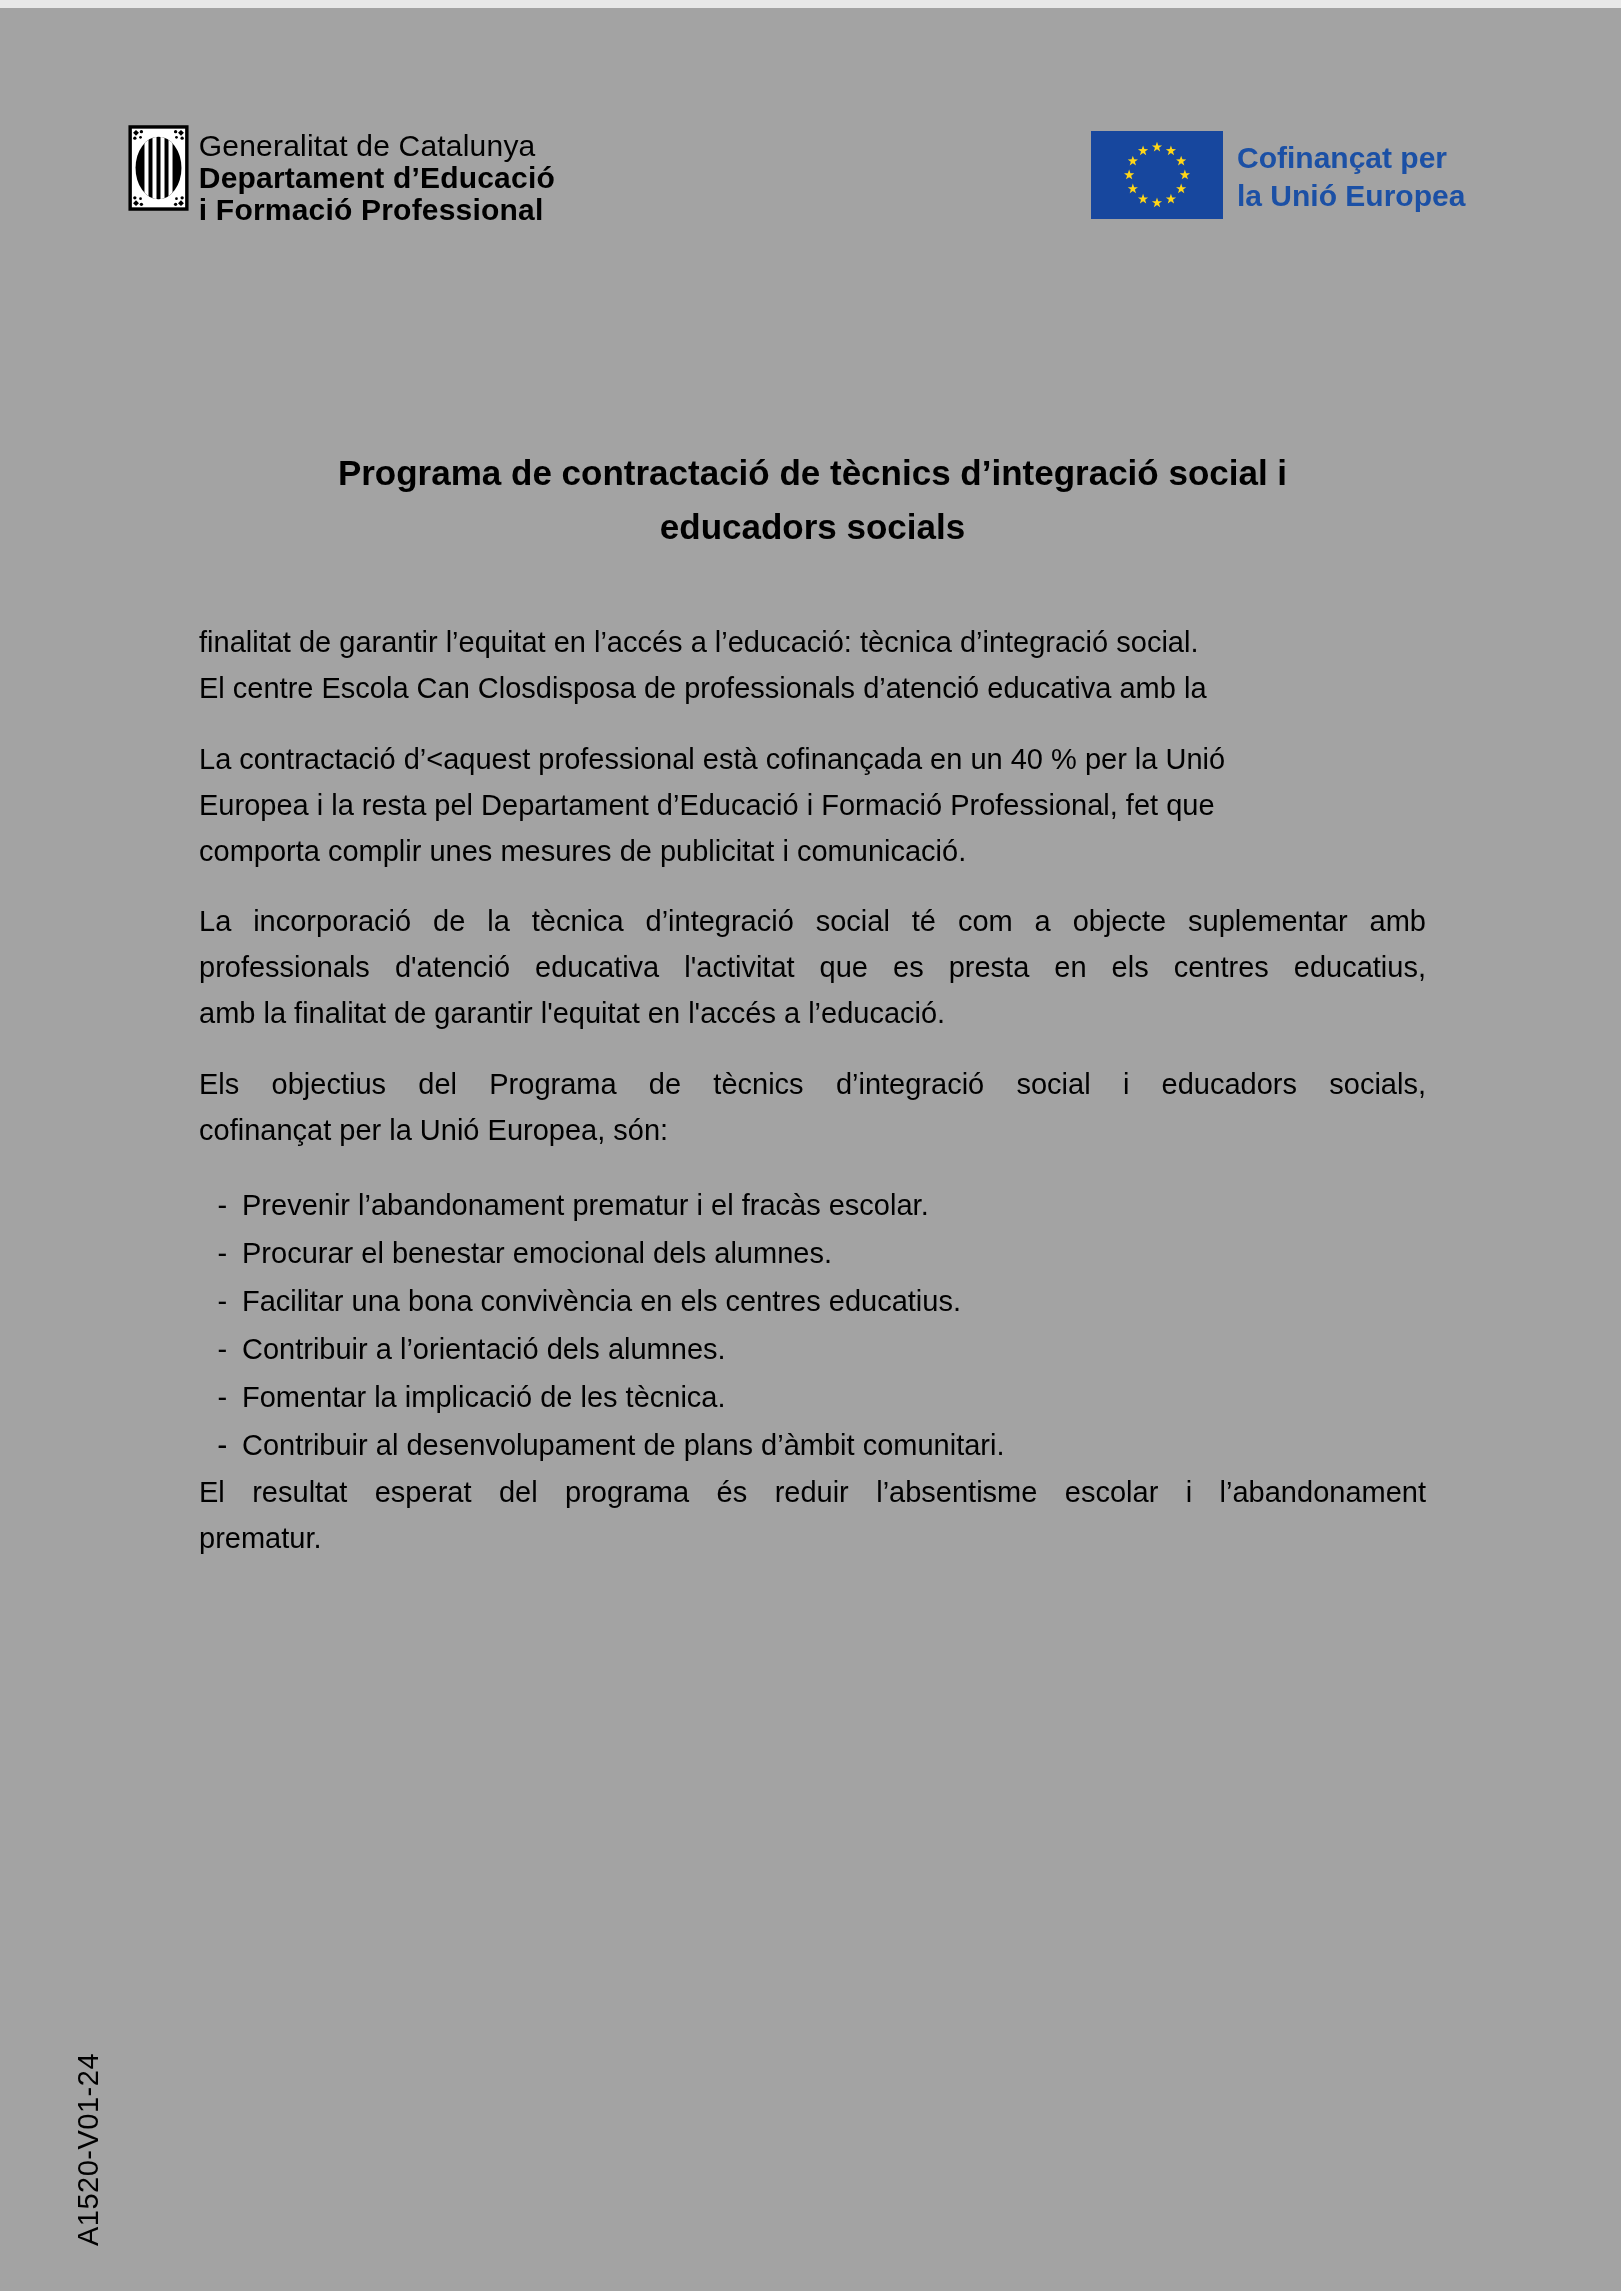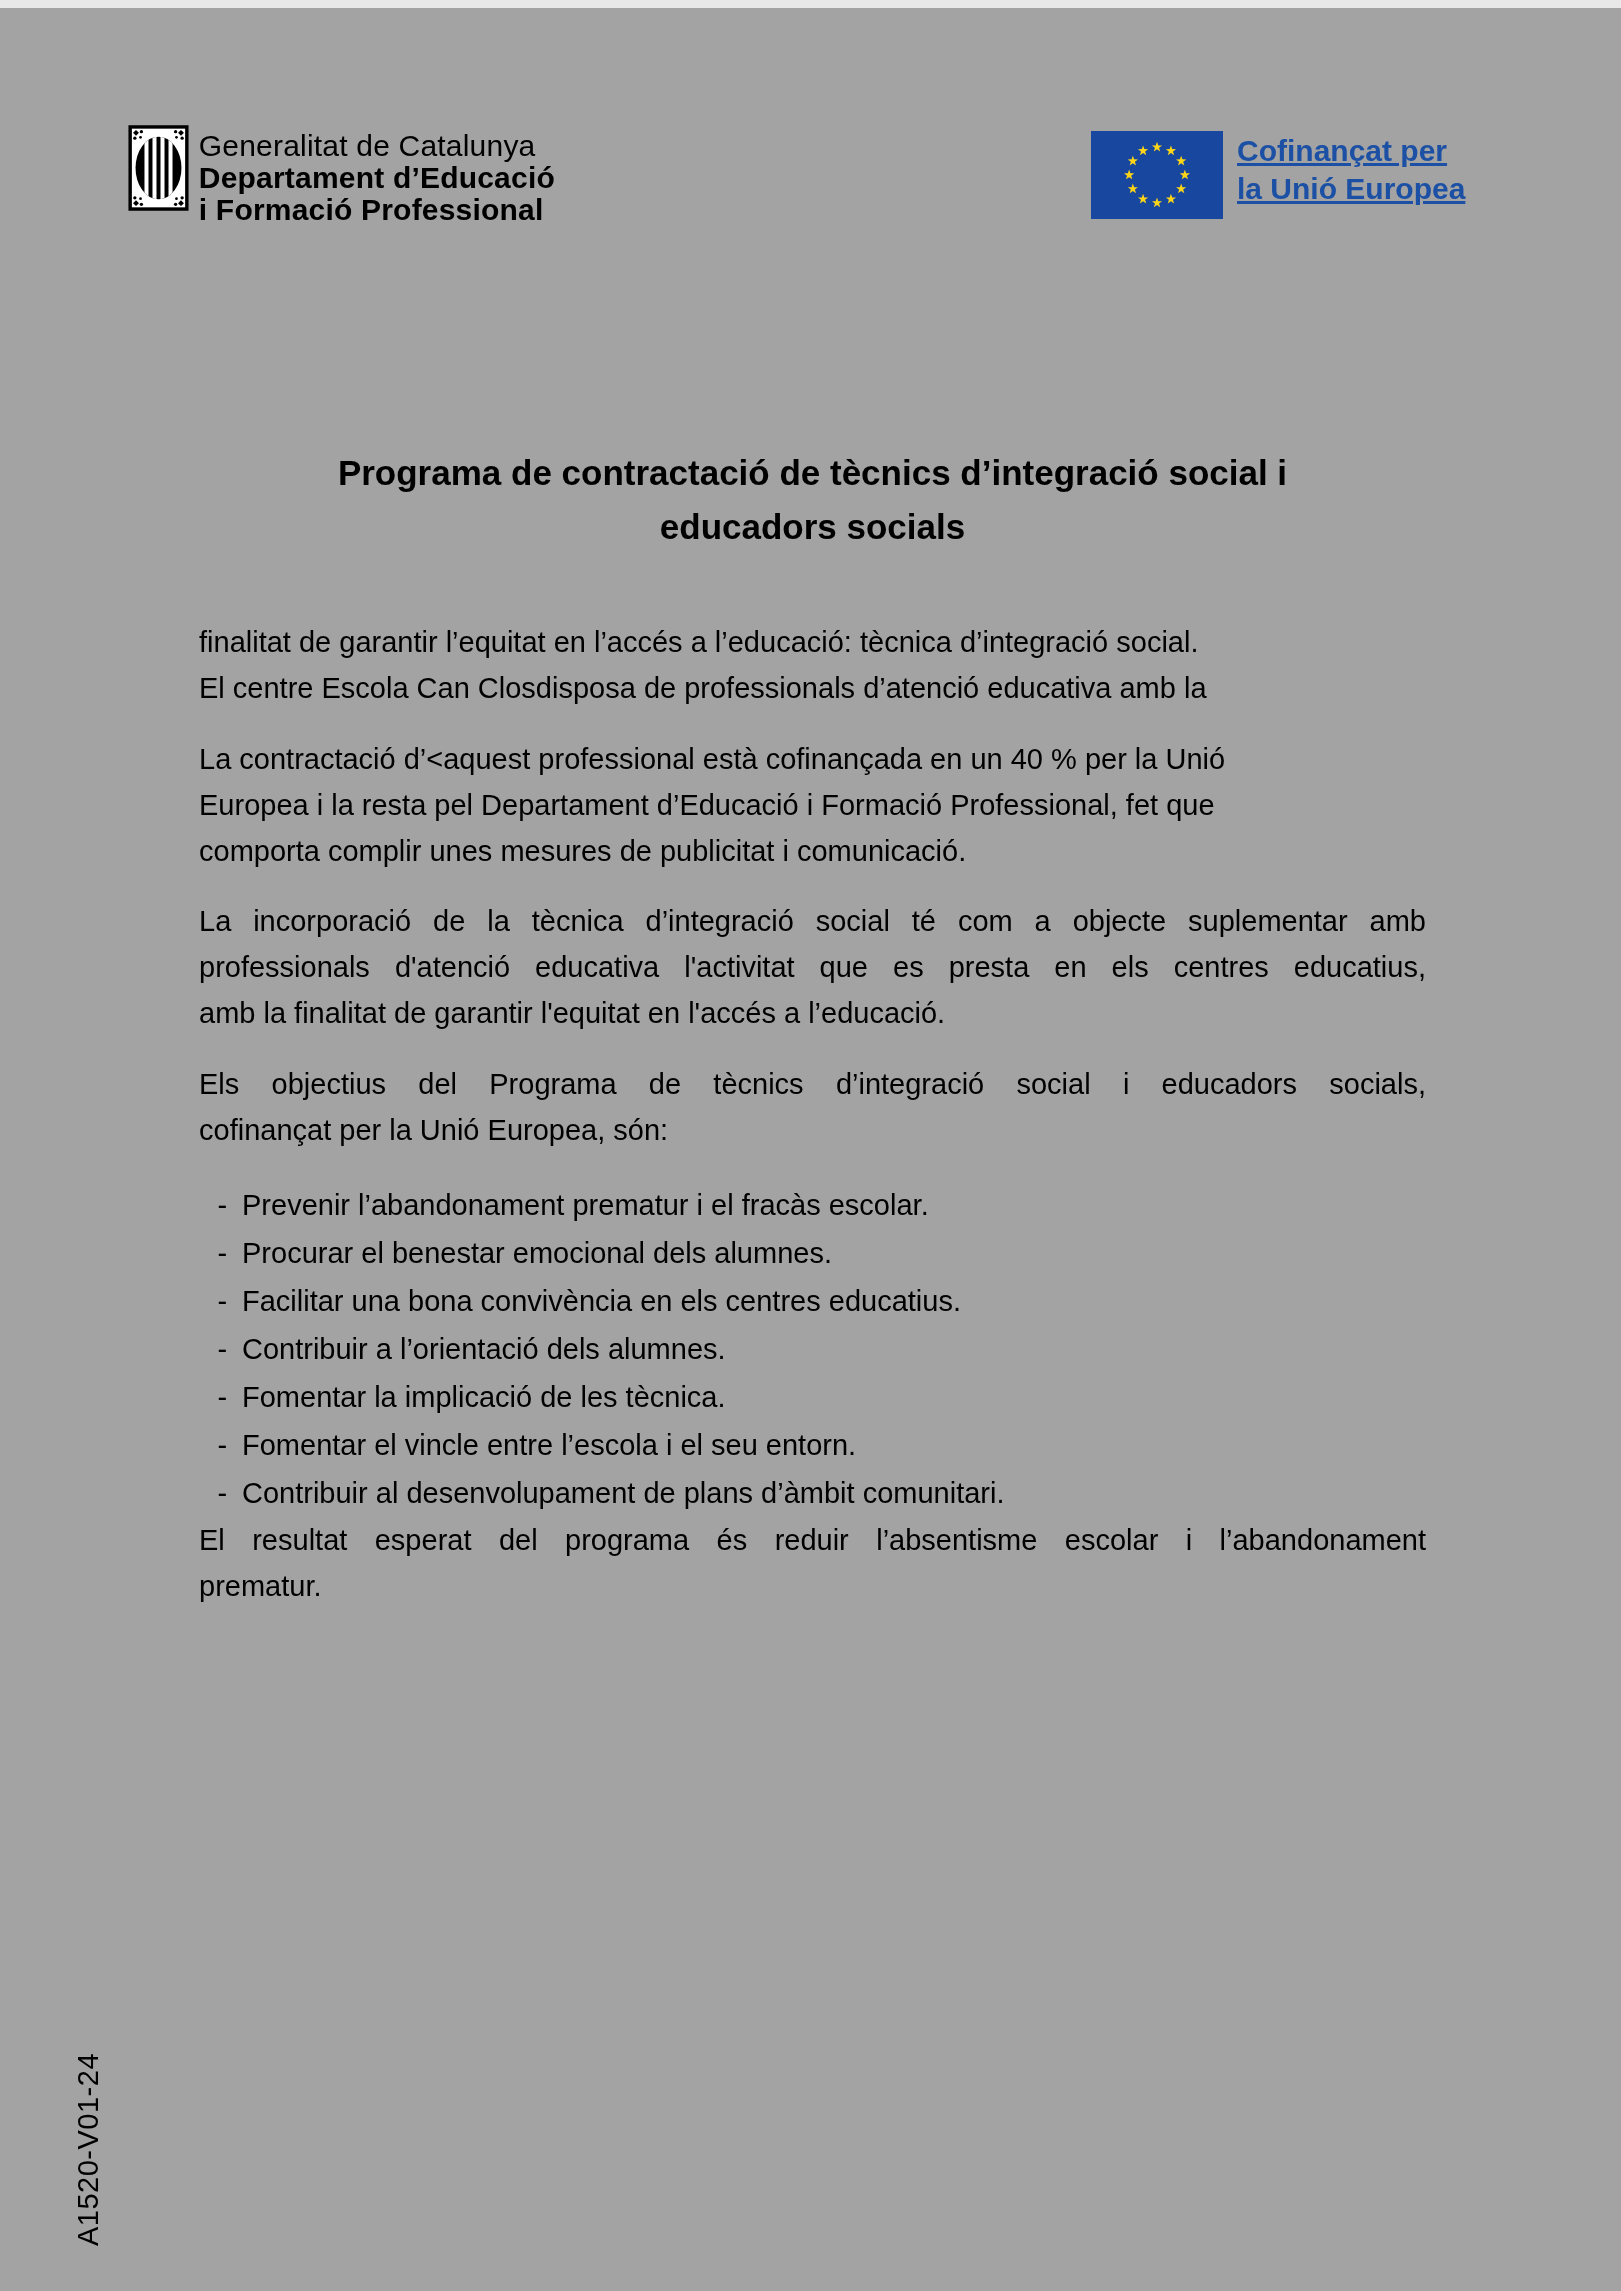--- a/index.html
+++ b/index.html
@@ -13,22 +13,22 @@
 
   
   .gencat { position:absolute; left:128px; top:117px; display:flex; }
   .gencat-logo { width:61px; height:86px; flex:0 0 auto; }
   .gencat-text { margin-left:9.8px; padding-top:4.9px; }
   .gencat-line { font-size:30px; line-height:32px; letter-spacing:0.2px; }
   .gencat-line.bold { font-weight:bold; }
 
   
   .eu-flag { position:absolute; left:1091px; top:123px; width:132px; height:88px; }
-  .eu-text { position:absolute; left:1237px; top:124px; font-weight:bold;
-             font-size:30px; line-height:38px; color:#1b50a5;text-decoration:underline; }
+  .eu-text { position:absolute; left:1237px; top:131px; font-weight:bold;
+             font-size:30px; line-height:38px; color:#1b50a5; }
 
   
   .main { position:absolute; left:199px; top:438px; width:1227px;
           font-size:29px; line-height:46px; }
   .doc-title { font-size:35px; line-height:54px; font-weight:bold; margin:0 0 65px 0;text-align:center; }
   .para { margin:0 0 24.5px 0; }
   .para .line, .doc-title .line { white-space:normal; }
   .jline { text-align:justify; text-align-last:justify; -moz-text-align-last:justify; }
   .b { font-weight:normal; }
 
@@ -146,21 +146,21 @@
         <div class="line jline"><span>Els objectius del </span><span class="b">Programa de tècnics d’integració social i educadors socials,</span></div>
         <div class="line"><span class="b">cofinançat per la Unió Europea</span><span>, són:</span></div>
       </div>
 
     <ul class="objectives">
         <li><span class="marker">-</span><span>Prevenir l’abandonament prematur i el fracàs escolar.</span></li>
         <li><span class="marker">-</span><span>Procurar el benestar emocional dels alumnes.</span></li>
         <li><span class="marker">-</span><span>Facilitar una bona convivència en els centres educatius.</span></li>
         <li><span class="marker">-</span><span>Contribuir a l’orientació dels alumnes.</span></li>
         <li><span class="marker">-</span><span>Fomentar la implicació de les tècnica.</span></li>
-        <li><span class="marker">-</span><span>Fomentar el vincle entre l’escola i el seu entorn.</span></li>
+        <li><span class="marker">-</span></li>
         <li><span class="marker">-</span><span>Contribuir al desenvolupament de plans d’àmbit comunitari.</span></li>
       </ul>
 
     <div class="para closing">
         <div class="line jline"><span>El resultat esperat del programa és reduir l’absentisme escolar i l’abandonament</span></div>
         <div class="line"><span>prematur.</span></div>
       </div>
   </div>
 
   <div class="doc-code">A1520-V01-24</div>

